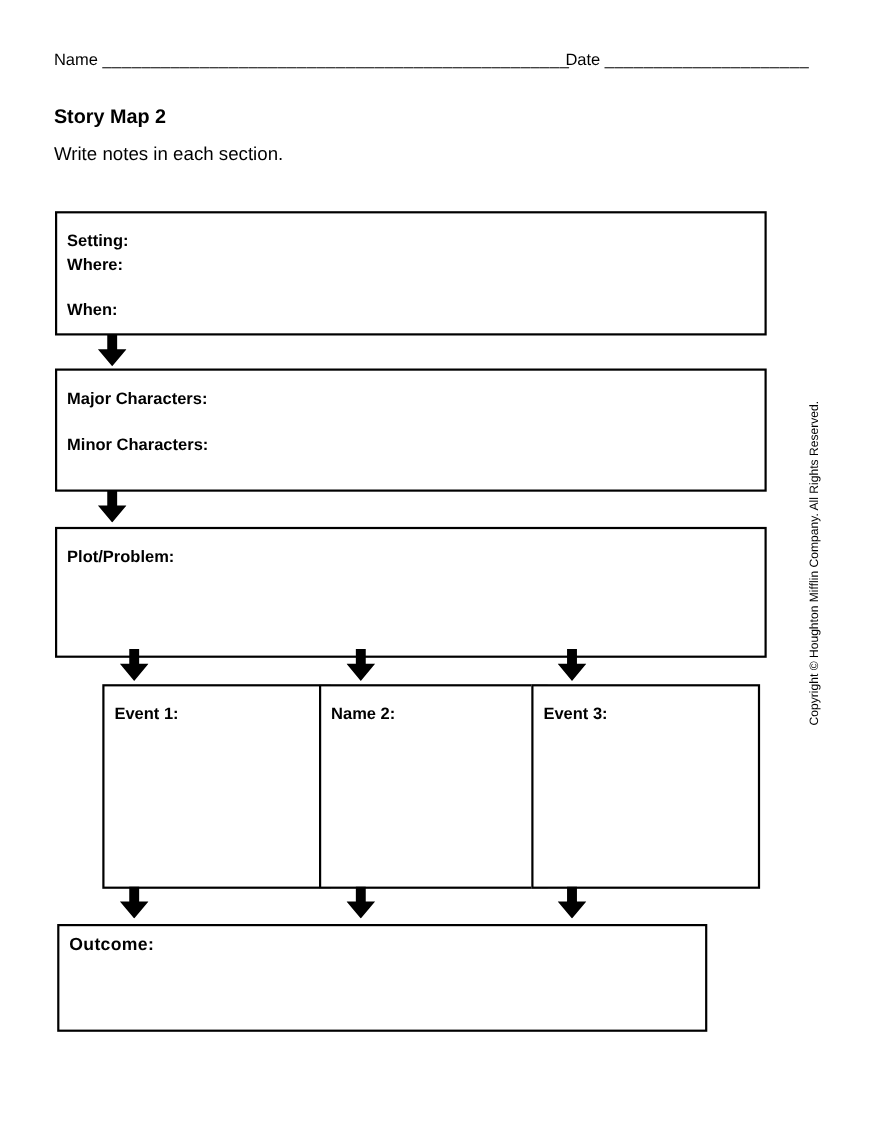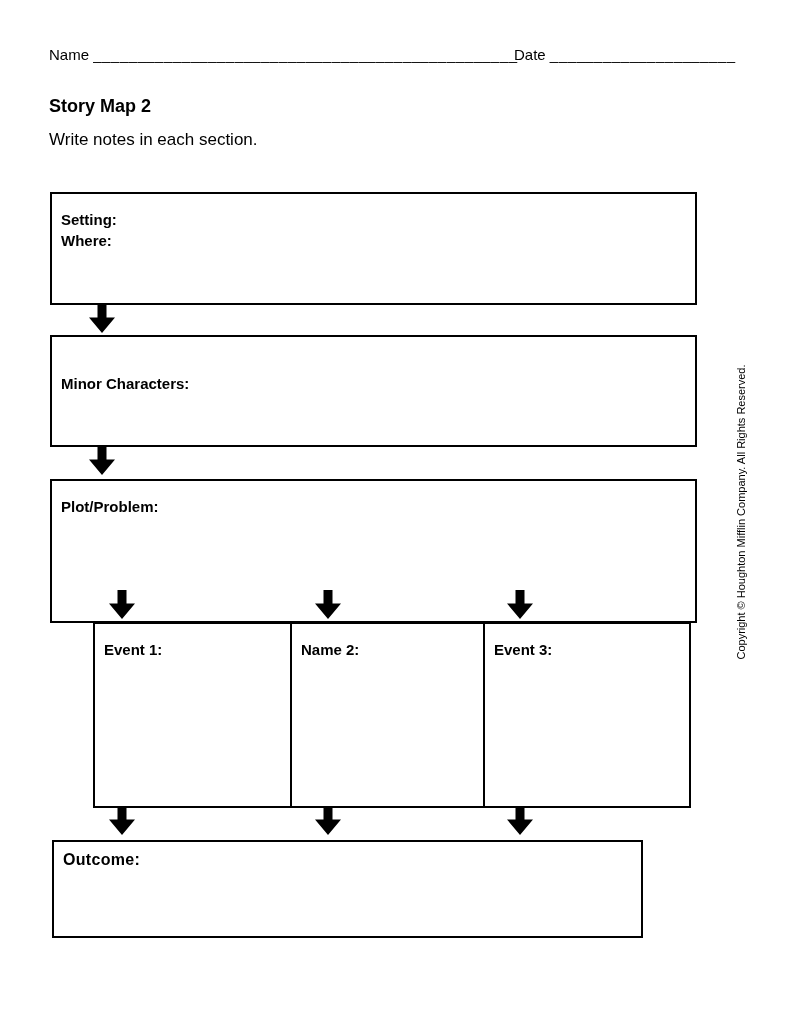--- a/index.html
+++ b/index.html
@@ -28,21 +28,21 @@
   .note-box {
     border: 2px solid #000000;
     background: #ffffff;
     padding: 16px 9px;
     font-size: 15px;
     font-weight: bold;
     line-height: 20.5px;
   }
   .box-setting    { left: 50px; top: 192px; width: 647px; height: 113px; }
   .box-characters { left: 50px; top: 335px; width: 647px; height: 112px; }
-  .box-plot       { left: 50px; top: 479px; width: 647px; height: 144px; }
+  .box-plot       { left: 50px; top: 479px; width: 647px; height: 119px; }
   .event-box      { top: 622px; width: 208px; height: 186px; }
   .event-1 { left: 93px; }
   .event-2 { left: 290px; }
   .event-3 { left: 483px; }
   .box-outcome    { left: 52px; top: 840px; width: 591px; height: 98px;
                     font-size: 16px; letter-spacing: 0.3px; padding-top: 8px; }
   .gap-above { margin-top: 21px; }
 
   
   .down-arrow { width: 26px; height: 29px; }
@@ -80,27 +80,29 @@
   <span>Date</span>
   <span class="fill-line">_____________________</span>
 </div>
 
 <div class="abs doc-title">Story Map 2</div>
 <div class="abs doc-instructions">Write notes in each section.</div>
 
 <div class="abs note-box box-setting">
   <div>Setting:</div>
   <div>Where:</div>
+  <div class="gap-above">When:</div>
 </div>
 
 <svg class="abs down-arrow arrow-1" viewBox="0 0 26 29">
   <path d="M8.5 0 h9 v13.5 h8.5 L13 29 L0 13.5 h8.5 Z" fill="#000000"></path>
 </svg>
 
 <div class="abs note-box box-characters">
+  <div>Major Characters:</div>
   <div class="gap-above">Minor Characters:</div>
 </div>
 
 <svg class="abs down-arrow arrow-2" viewBox="0 0 26 29">
   <path d="M8.5 0 h9 v13.5 h8.5 L13 29 L0 13.5 h8.5 Z" fill="#000000"></path>
 </svg>
 
 <div class="abs note-box box-plot">
   <div>Plot/Problem:</div>
 </div>

